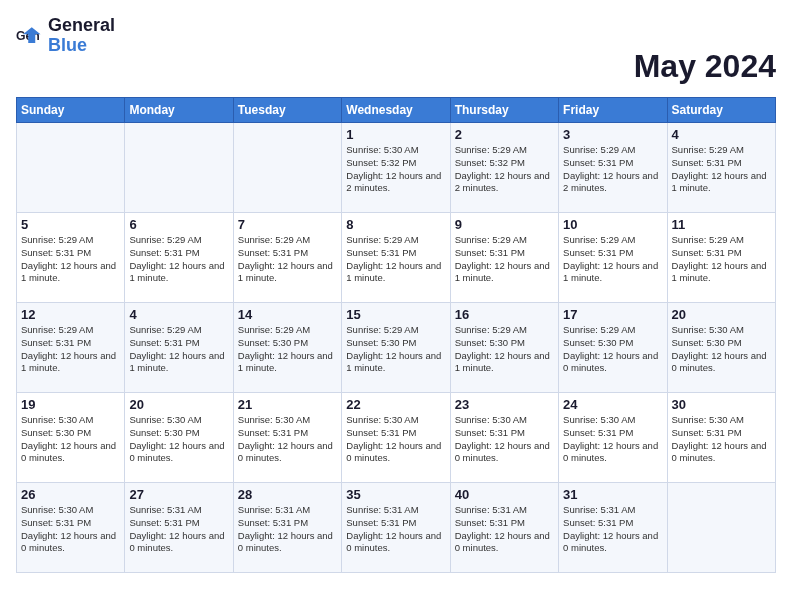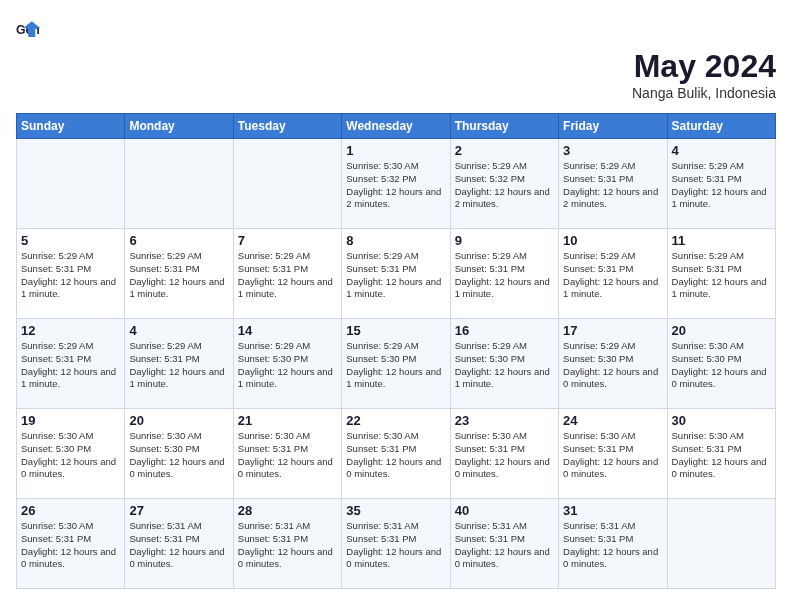--- a/index.html
+++ b/index.html
@@ -95,24 +95,26 @@
   </style>
 </head>
 <body>
 
 <div class="header">
   <div class="logo">
     <svg class="logo-icon" viewBox="0 0 32 32">
       <text x="0" y="20" font-size="14" font-weight="bold" fill="#1a1a2e">Gen</text>
       <polygon points="18,6 28,14 22,14 22,24 14,24 14,14 8,14" fill="#3a7bd5"></polygon>
     </svg>
+    <div class="logo-text">
+      General<br><span>Blue</span>
+    </div>
   </div>
   <div class="title-block">
     <div class="month-title">May 2024</div>
-    <div class="subtitle">Nanga Bulik, Indonesia</div>
   </div>
 </div>
 
 <table>
   <thead>
     <tr>
       <th>Sunday</th>
       <th>Monday</th>
       <th>Tuesday</th>
       <th>Wednesday</th>

